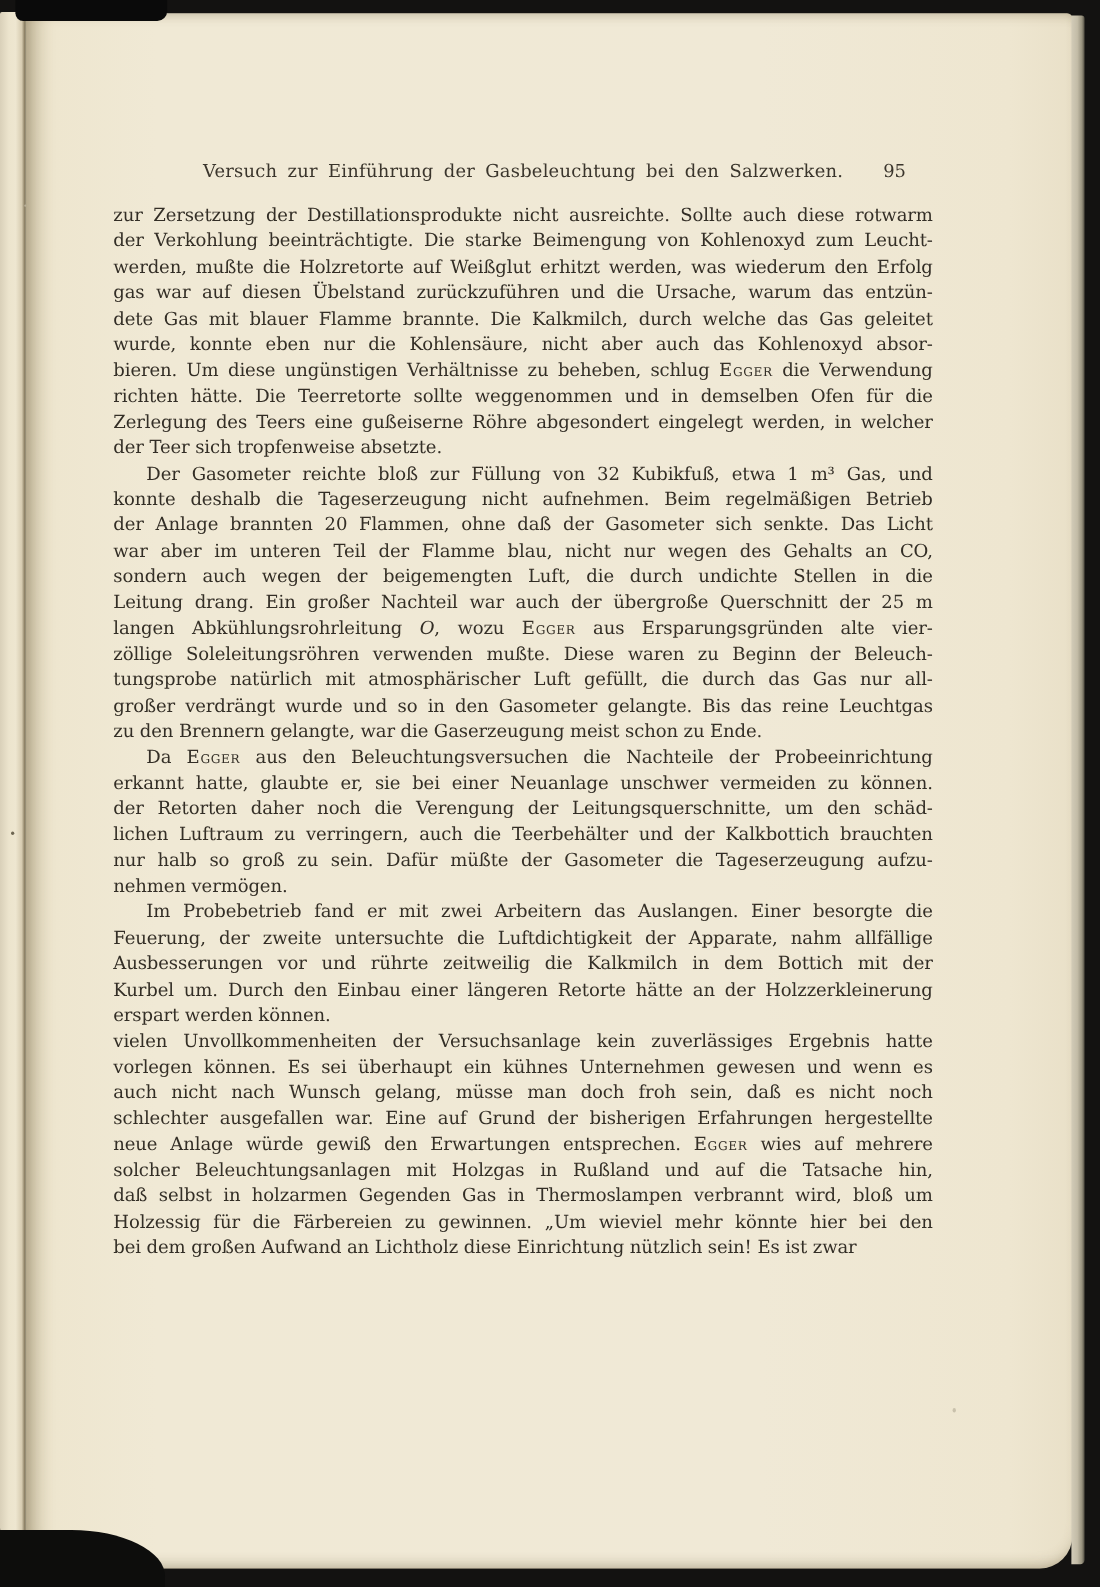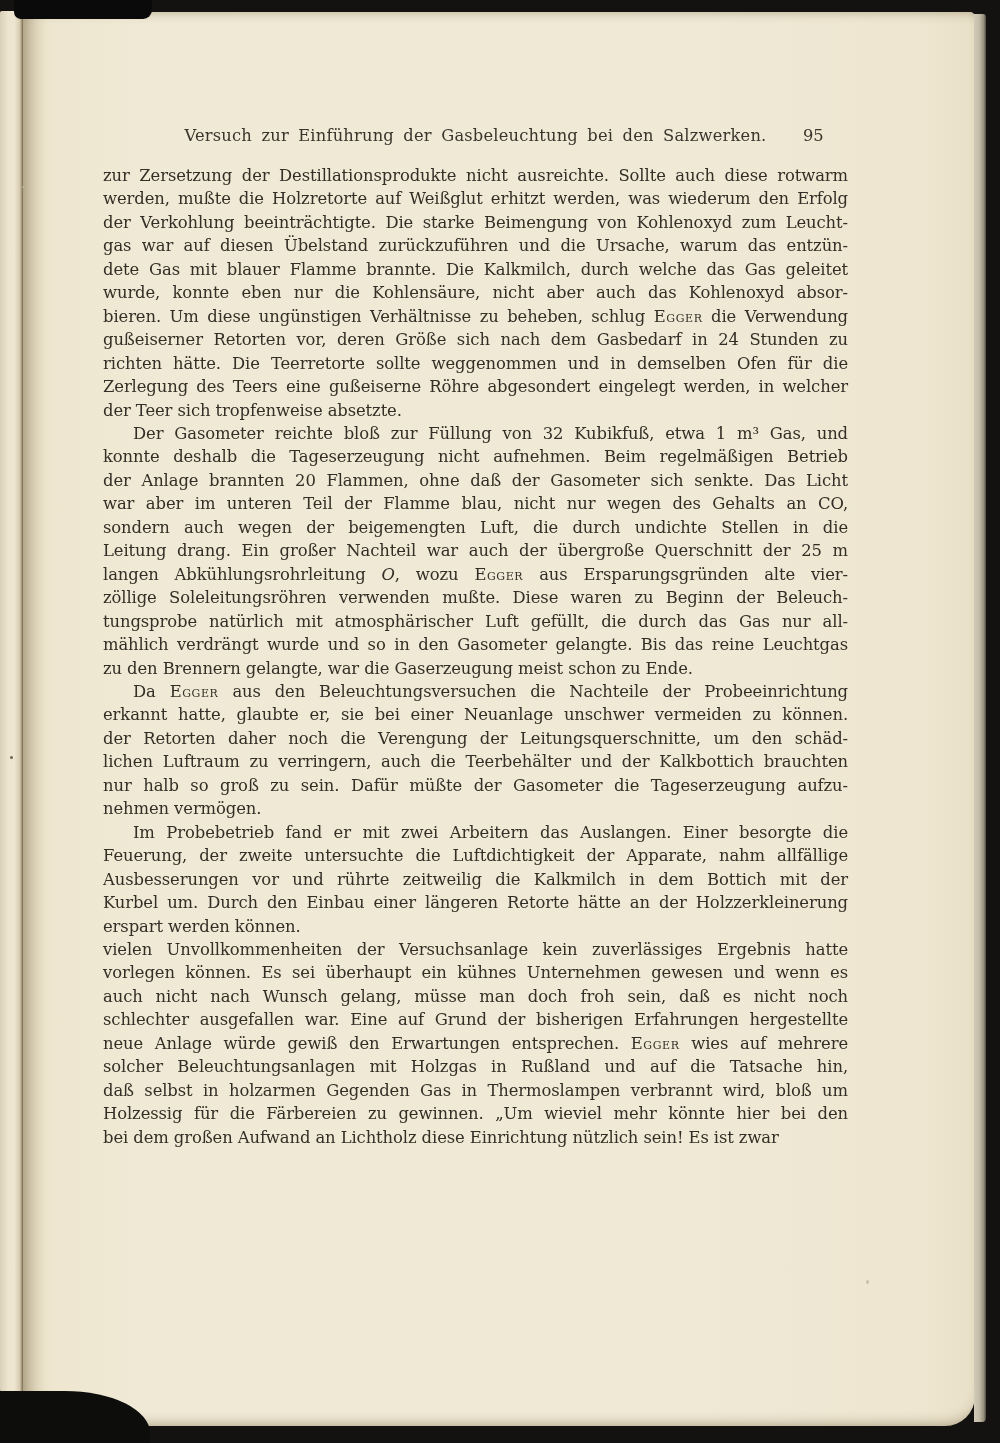--- a/index.html
+++ b/index.html
@@ -33,21 +33,21 @@
     background:linear-gradient(90deg,#d2cbb8 0%,#c3bca7 45%,#97917e 80%,#4f4b40 100%);
     border-radius:0 3px 4px 0;
   }
   .corner-shadow{
     position:absolute;left:0;bottom:0;width:150px;height:52px;
     background:#0d0d0c;border-top-right-radius:85px 42px;
   }
   .speck{position:absolute;border-radius:50%;}
   
   .content{
-    position:absolute;left:80px;top:112px;width:745px;
+    position:absolute;left:80px;top:132px;width:745px;
     color:#332e26;
     font-size:16.4px;line-height:23.45px;letter-spacing:-0.1px;
   }
   .page-header{
     position:relative;width:745px;height:22px;margin-bottom:18px;
     color:#3a352c;
   }
   .running-title{
     display:block;width:700px;margin:0 auto;text-align:center;
     font-size:16.3px;word-spacing:4px;letter-spacing:0.2px;white-space:nowrap;
@@ -69,42 +69,41 @@
 <div class="left-page-edge"></div>
 <div class="page">
   <div class="content">
     <div class="page-header">
       <span class="running-title">Versuch zur Einführung der Gasbeleuchtung bei den Salzwerken.</span>
       <span class="page-number">95</span>
     </div>
     <div id="text-block">
         <div class="paragraph">
           <div class="jline">zur Zersetzung der Destillationsprodukte nicht ausreichte. Sollte auch diese rotwarm</div>
+          <div class="jline">der Verkohlung beeinträchtigte. Die starke Beimengung von Kohlenoxyd zum Leucht-</div>
           <div class="jline">werden, mußte die Holzretorte auf Weißglut erhitzt werden, was wiederum den Erfolg</div>
-          <div class="jline">der Verkohlung beeinträchtigte. Die starke Beimengung von Kohlenoxyd zum Leucht-</div>
           <div class="jline">gas war auf diesen Übelstand zurückzuführen und die Ursache, warum das entzün-</div>
           <div class="jline">dete Gas mit blauer Flamme brannte. Die Kalkmilch, durch welche das Gas geleitet</div>
           <div class="jline">wurde, konnte eben nur die Kohlensäure, nicht aber auch das Kohlenoxyd absor-</div>
           <div class="jline">bieren. Um diese ungünstigen Verhältnisse zu beheben, schlug <span class="sc">Egger</span> die Verwendung</div>
-          <div class="jline">gußeiserner Retorten vor, deren Größe sich nach dem Gasbedarf in 24 Stunden zu</div>
           <div class="jline">richten hätte. Die Teerretorte sollte weggenommen und in demselben Ofen für die</div>
           <div class="jline">Zerlegung des Teers eine gußeiserne Röhre abgesondert eingelegt werden, in welcher</div>
           <div class="jline lastline">der Teer sich tropfenweise absetzte.</div>
         </div>
         <div class="paragraph">
           <div class="jline indent">Der Gasometer reichte bloß zur Füllung von 32 Kubikfuß, etwa 1 m³ Gas, und</div>
           <div class="jline">konnte deshalb die Tageserzeugung nicht aufnehmen. Beim regelmäßigen Betrieb</div>
           <div class="jline">der Anlage brannten 20 Flammen, ohne daß der Gasometer sich senkte. Das Licht</div>
           <div class="jline">war aber im unteren Teil der Flamme blau, nicht nur wegen des Gehalts an CO,</div>
           <div class="jline">sondern auch wegen der beigemengten Luft, die durch undichte Stellen in die</div>
           <div class="jline">Leitung drang. Ein großer Nachteil war auch der übergroße Querschnitt der 25 m</div>
           <div class="jline">langen Abkühlungsrohrleitung <i>O</i>, wozu <span class="sc">Egger</span> aus Ersparungsgründen alte vier-</div>
           <div class="jline">zöllige Soleleitungsröhren verwenden mußte. Diese waren zu Beginn der Beleuch-</div>
           <div class="jline">tungsprobe natürlich mit atmosphärischer Luft gefüllt, die durch das Gas nur all-</div>
-          <div class="jline">mählich verdrängt wurde und so in den Gasometer gelangte. Bis das reine Leuchtgas</div>
+          <div class="jline">großer verdrängt wurde und so in den Gasometer gelangte. Bis das reine Leuchtgas</div>
           <div class="jline lastline">zu den Brennern gelangte, war die Gaserzeugung meist schon zu Ende.</div>
         </div>
         <div class="paragraph">
           <div class="jline indent">Da <span class="sc">Egger</span> aus den Beleuchtungsversuchen die Nachteile der Probeeinrichtung</div>
           <div class="jline">erkannt hatte, glaubte er, sie bei einer Neuanlage unschwer vermeiden zu können.</div>
           <div class="jline">der Retorten daher noch die Verengung der Leitungsquerschnitte, um den schäd-</div>
           <div class="jline">lichen Luftraum zu verringern, auch die Teerbehälter und der Kalkbottich brauchten</div>
           <div class="jline">nur halb so groß zu sein. Dafür müßte der Gasometer die Tageserzeugung aufzu-</div>
           <div class="jline lastline">nehmen vermögen.</div>
         </div>

